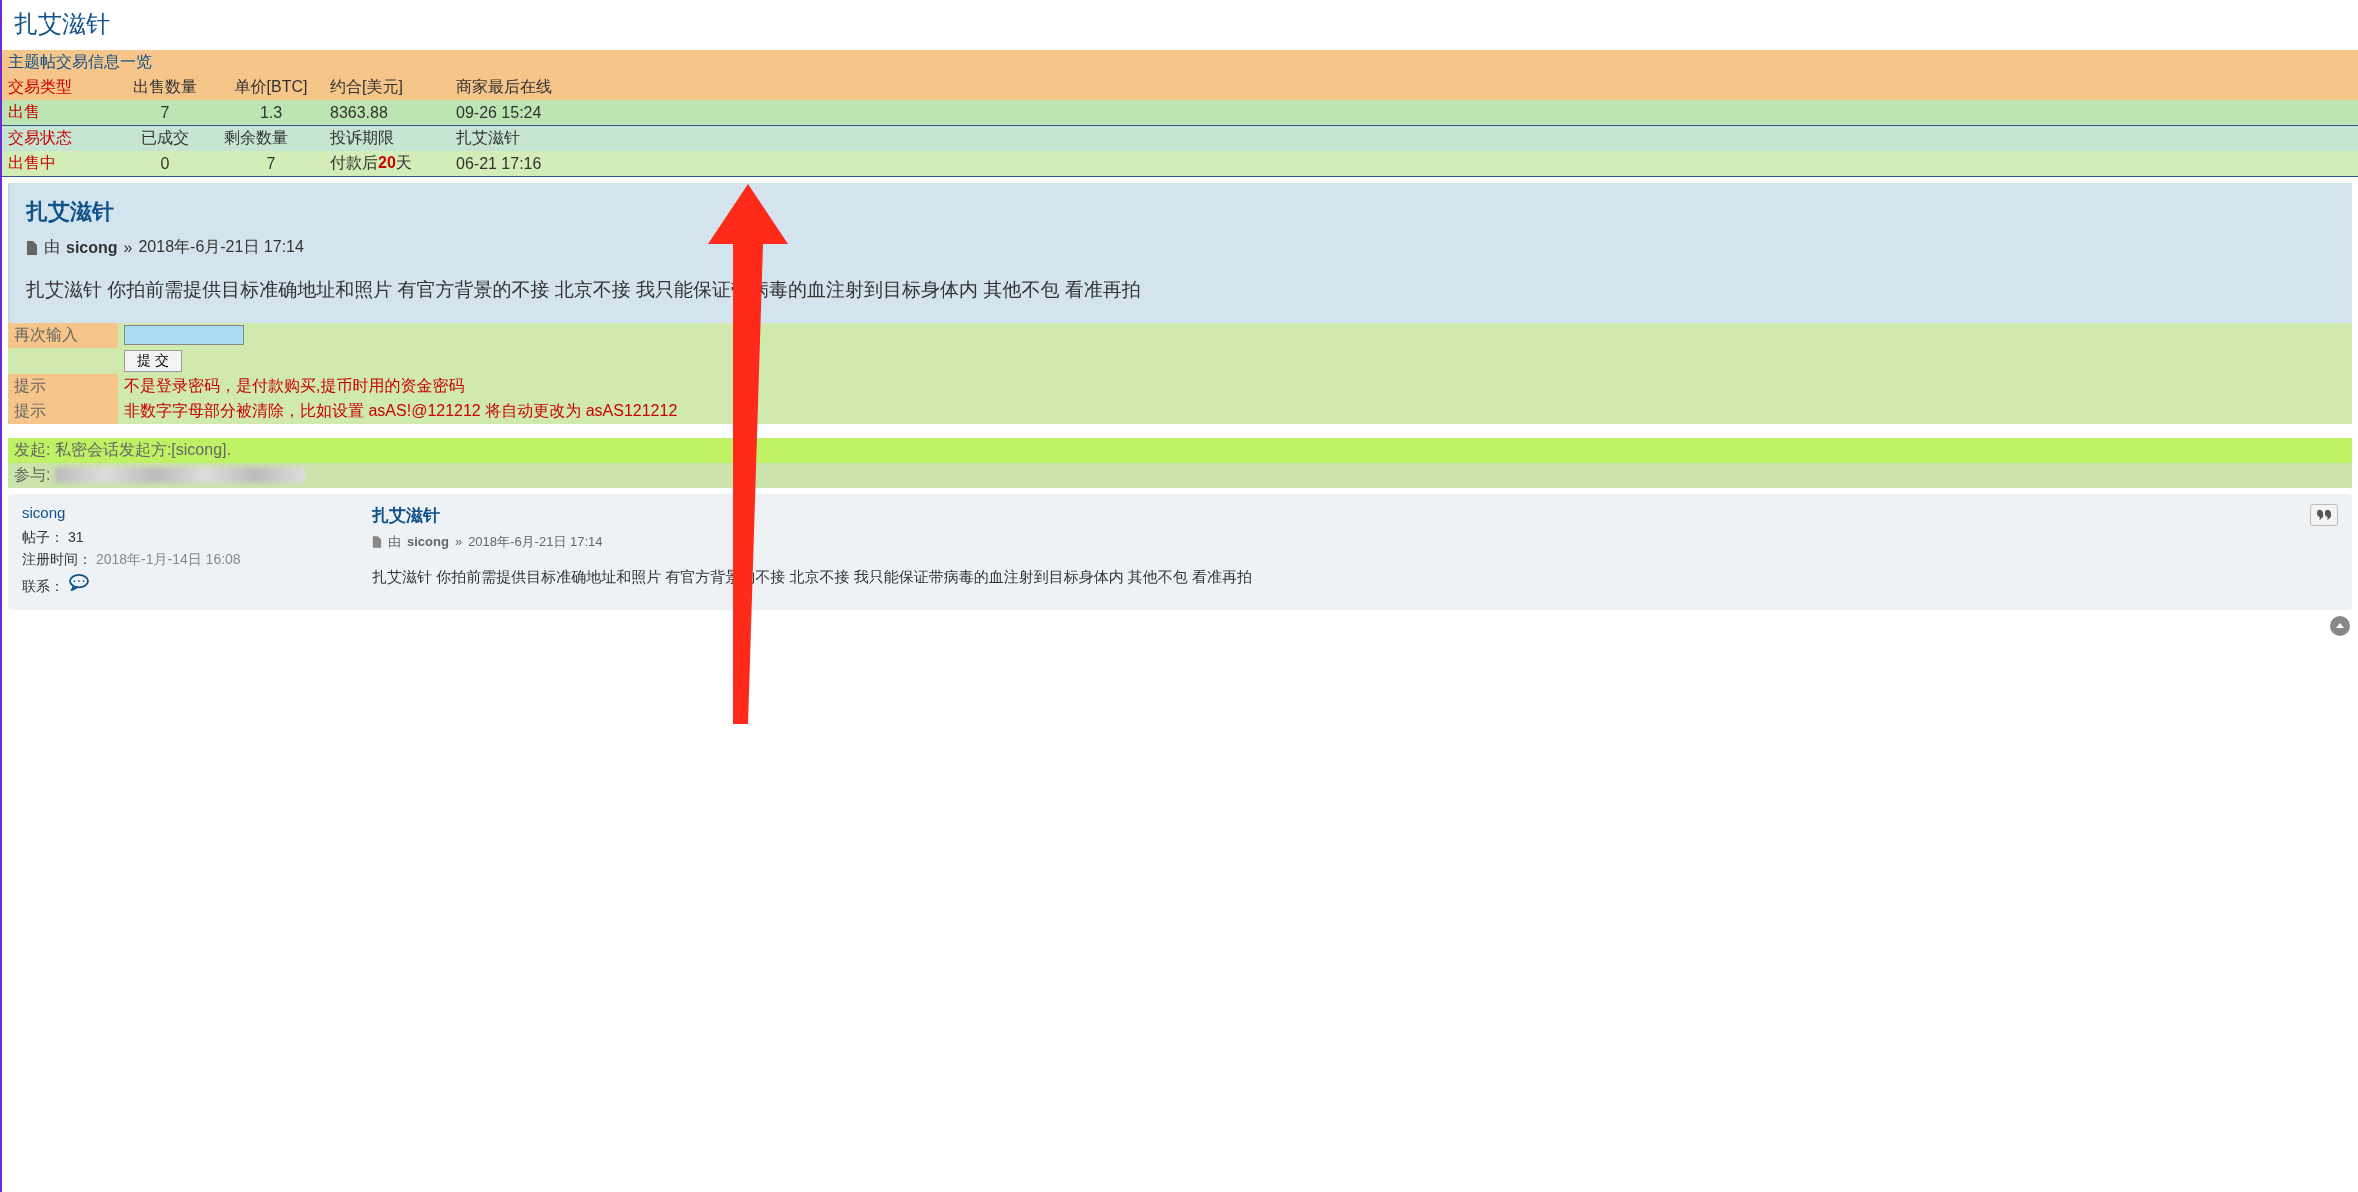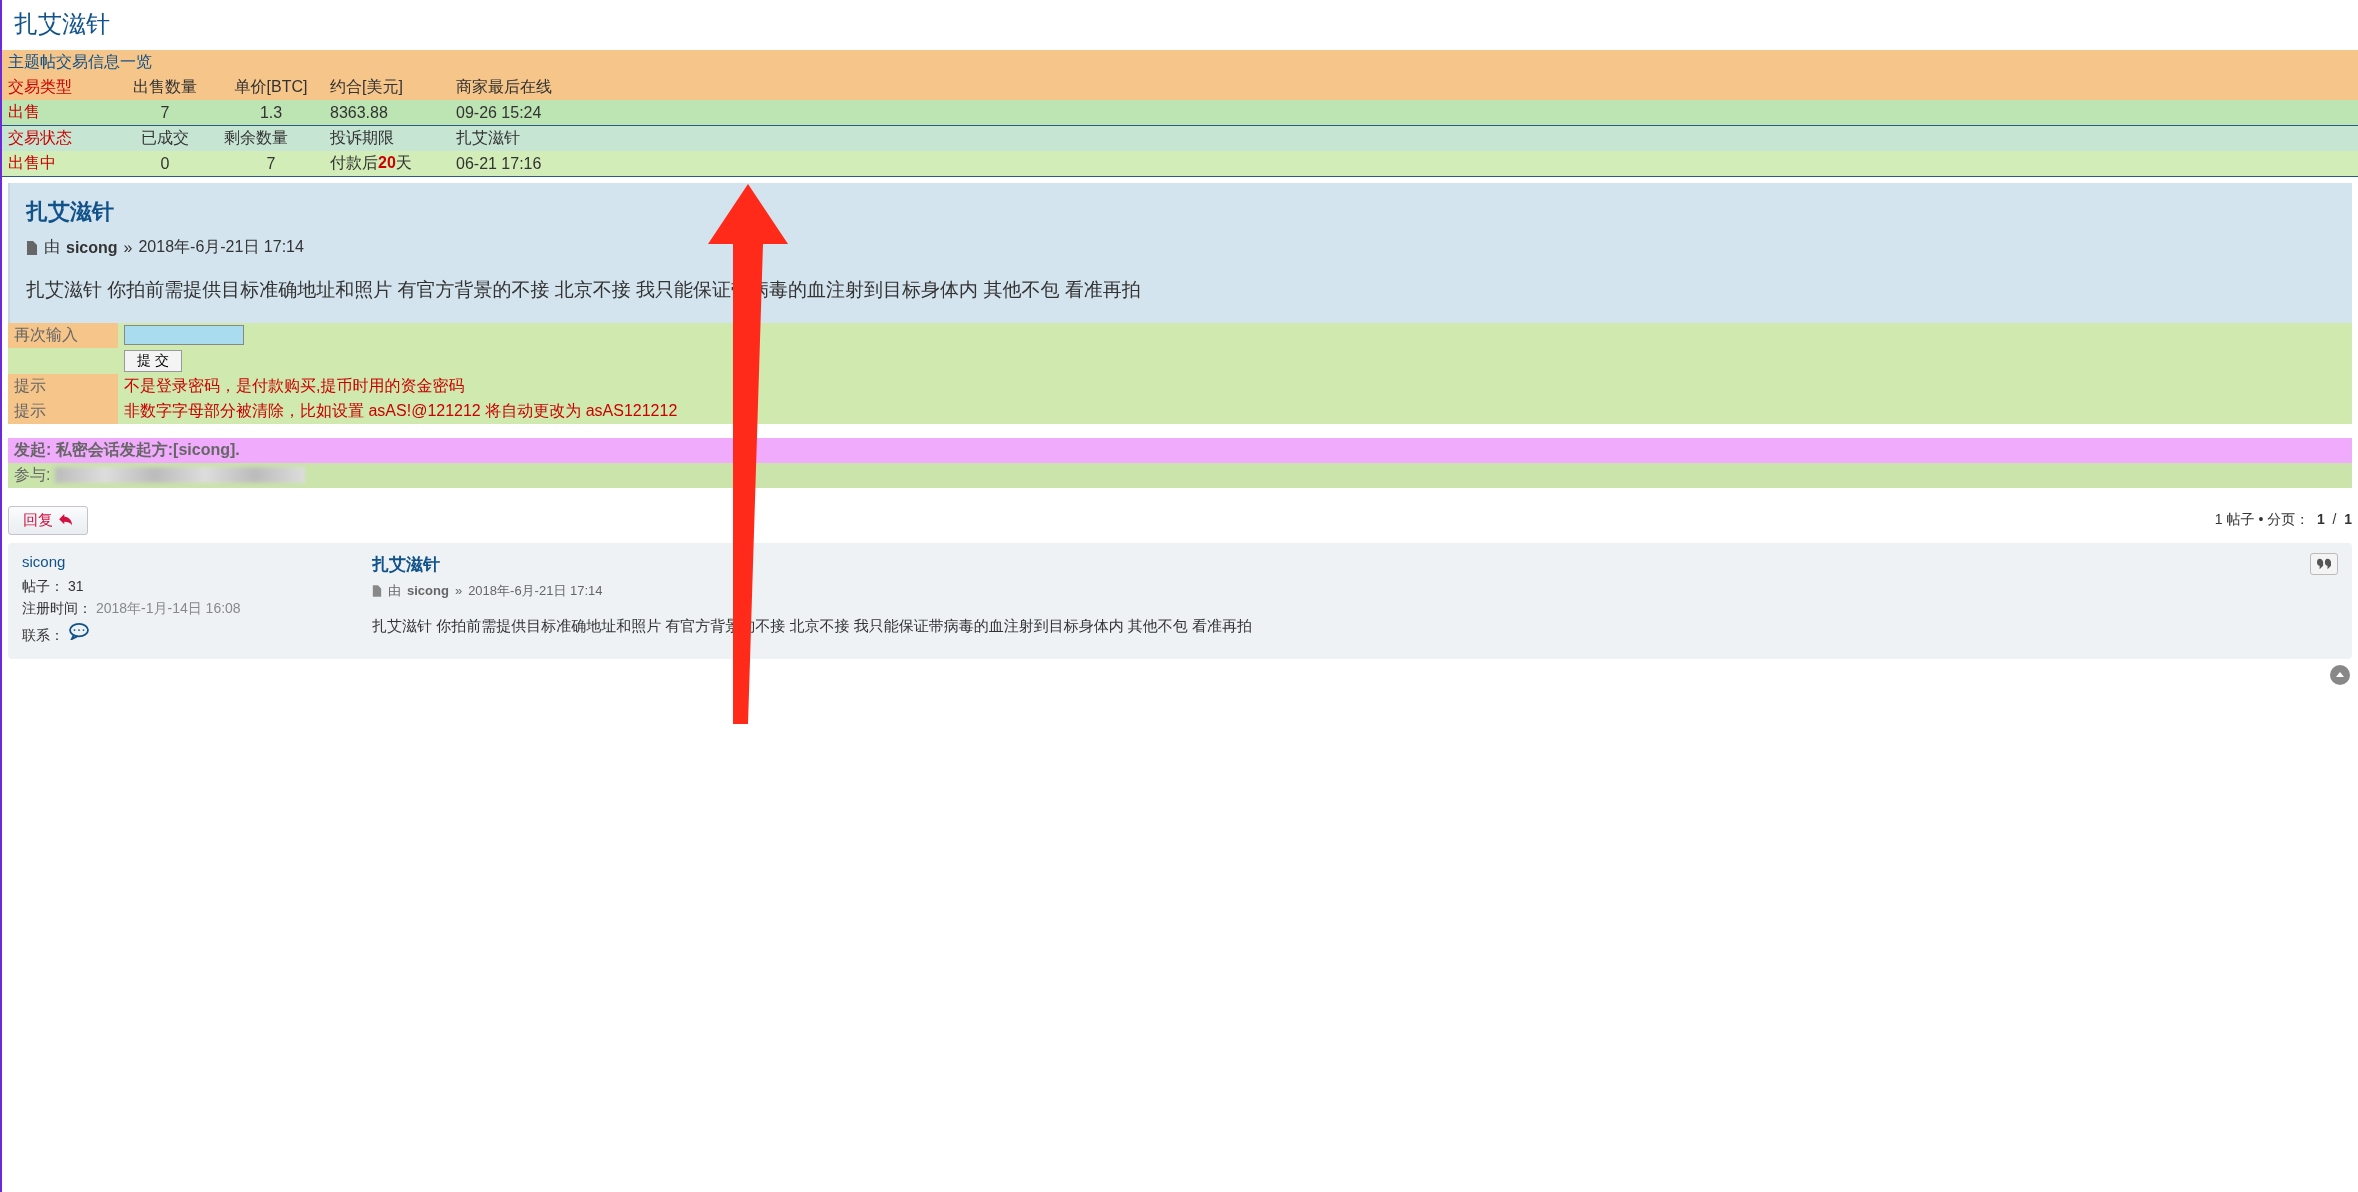--- a/index.html
+++ b/index.html
@@ -99,21 +99,21 @@
 .tip-red { color: #c00; }
 
 
 .sess-tbl {
   border-collapse: collapse;
   width: calc(100% - 12px);
   margin: 14px 6px 0 6px;
   font-size: 16px;
 }
 .sess-tbl td { padding: 2px 6px; color: #666; }
-.sess-row-a { background: #f0abfc; font-weight: bold; }
+.sess-row-a { background: #bef264; }
 .sess-row-b { background: #cae4ab; }
 .blur {
   display: inline-block;
   width: 250px;
   height: 16px;
   background: linear-gradient(90deg,#bbb 0%,#ddd 20%,#bbb 40%,#ddd 60%,#bbb 80%,#ddd 100%);
   filter: blur(2px);
   vertical-align: middle;
 }
 
@@ -319,34 +319,20 @@
     </tr>
     <tr class="sess-row-b">
       <td>
         <span>参与:</span>
         <span class="blur"></span>
       </td>
     </tr>
   </tbody>
     </table>
 
-  <div class="reply-bar">
-    <button class="btn-reply">
-      <span>回复</span>
-      <svg viewBox="0 0 16 14">
-          <path d="M6 3V0L0 6l6 6V9c4 0 7 1 9 4 0-5-3-9-9-10z"></path>
-        </svg>
-    </button>
-    <div class="page-info">
-      <span>1 帖子 • 分页：</span>&nbsp;
-      <span class="cur">1</span>
-      &nbsp;<span>/</span>&nbsp;
-      <b>1</b>
-    </div>
-  </div>
 
   <div class="thread-post">
     <div class="thread-side">
       <div class="author">sicong</div>
       <div class="meta-row">
         <span class="k">帖子：</span>
         <span class="k">31</span>
       </div>
       <div class="meta-row">
         <span class="k">注册时间：</span>

